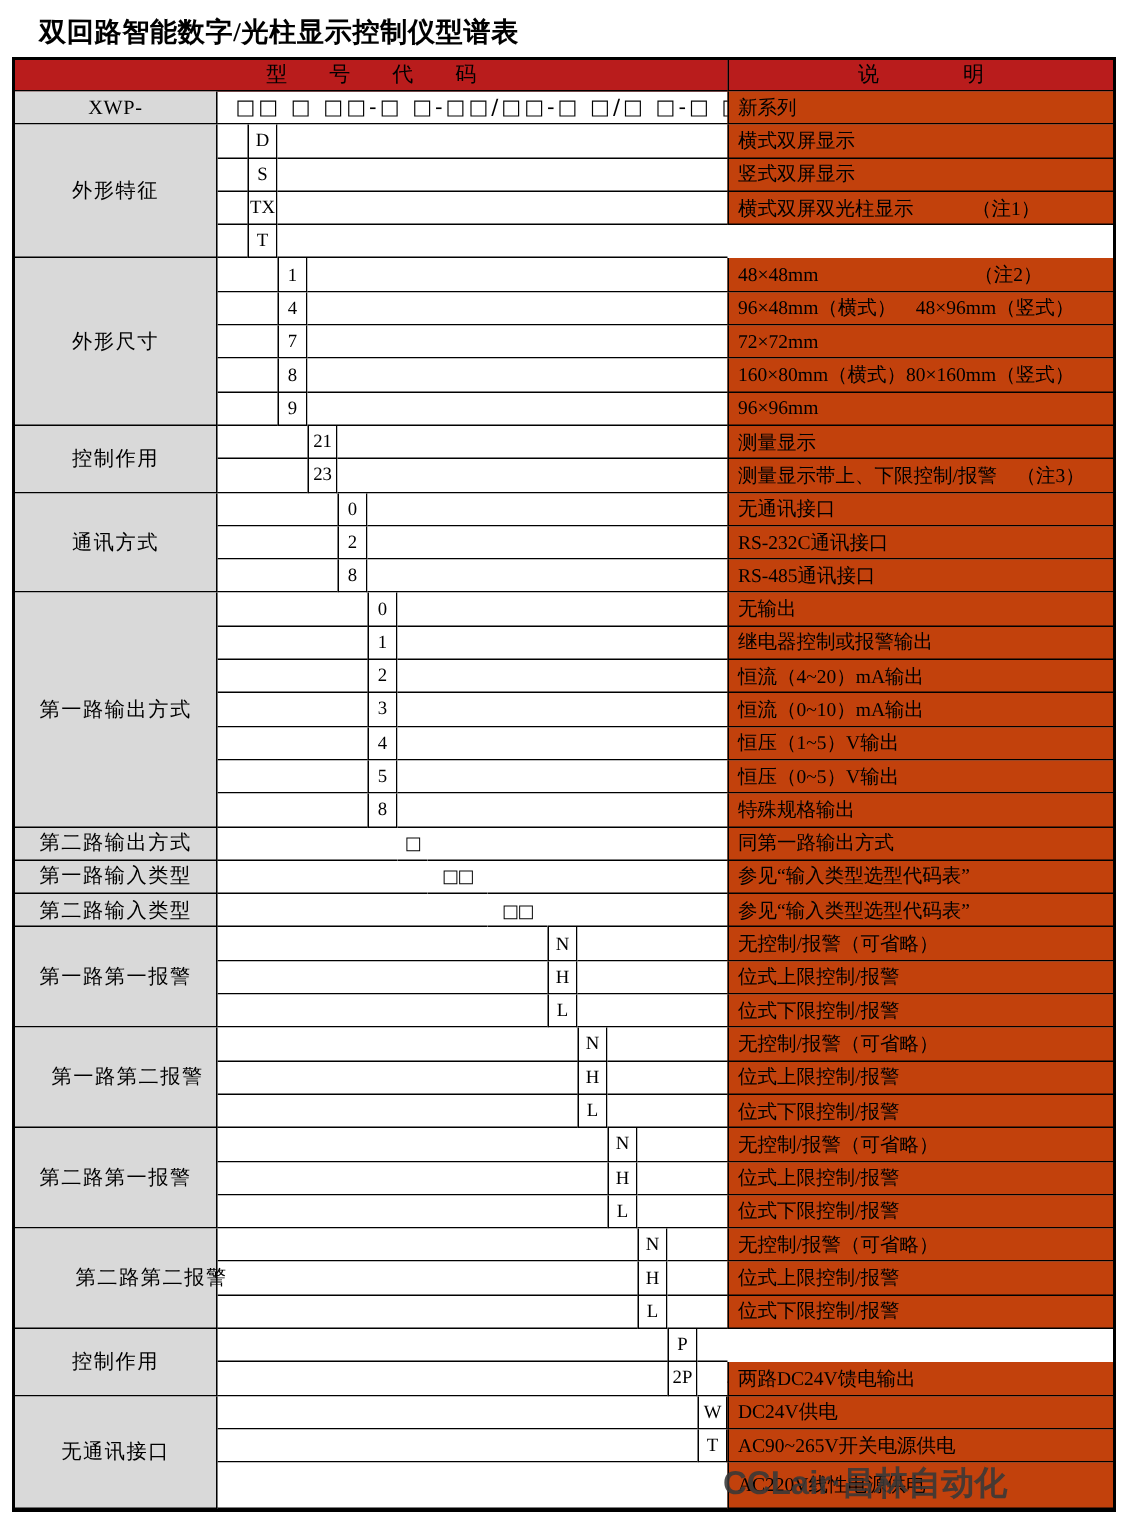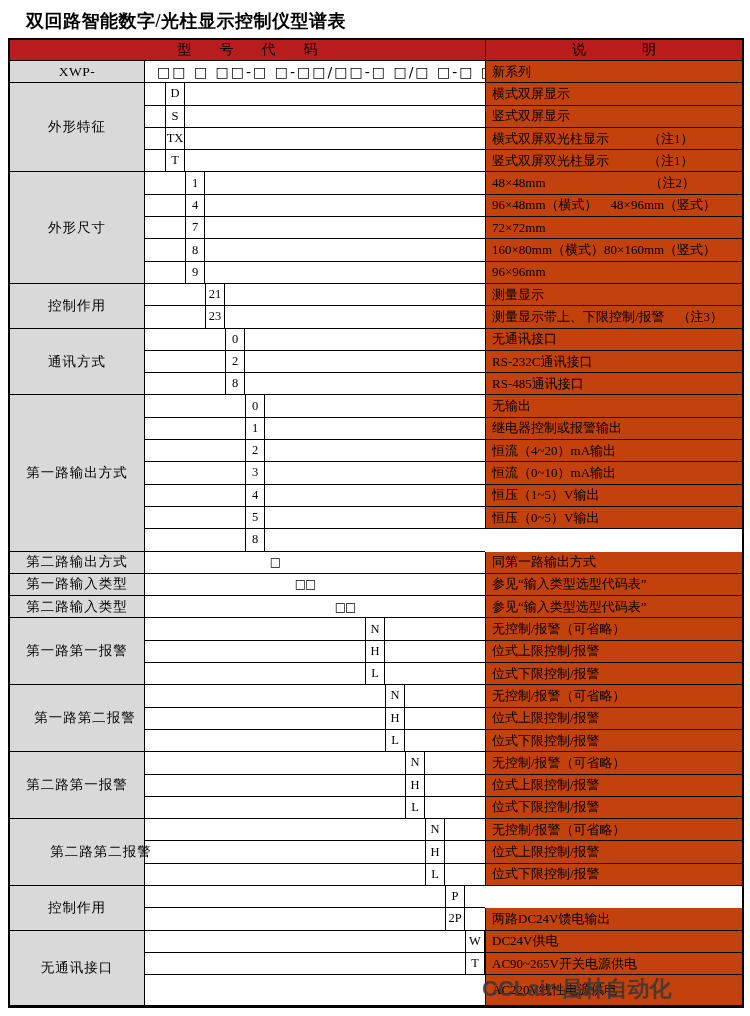--- a/index.html
+++ b/index.html
@@ -122,21 +122,20 @@
     <div class="box" style="grid-area: 4 / 3 / 5 / 4;">S</div>
     <div class="fill" style="grid-area: 4 / 4 / 5 / 19;"></div>
     <div class="desc" style="grid-area: 4 / 19 / 5 / 20;">竖式双屏显示</div>
     <div class="fill" style="grid-area: 5 / 2 / 6 / 3;"></div>
     <div class="box" style="grid-area: 5 / 3 / 6 / 4;">TX</div>
     <div class="fill" style="grid-area: 5 / 4 / 6 / 19;"></div>
     <div class="desc" style="grid-area: 5 / 19 / 6 / 20;">横式双屏双光柱显示　　　（注1）</div>
     <div class="fill" style="grid-area: 6 / 2 / 7 / 3;"></div>
     <div class="box" style="grid-area: 6 / 3 / 7 / 4;">T</div>
     <div class="fill" style="grid-area: 6 / 4 / 7 / 19;"></div>
-    <div class="desc" style="grid-area: 6 / 19 / 7 / 20;">竖式双屏双光柱显示　　　（注1）</div>
     <div class="cat" style="grid-area: 3 / 1 / 7 / 2;">外形特征</div>
     <div class="fill" style="grid-area: 7 / 2 / 8 / 4;"></div>
     <div class="box" style="grid-area: 7 / 4 / 8 / 5;">1</div>
     <div class="fill" style="grid-area: 7 / 5 / 8 / 19;"></div>
     <div class="desc" style="grid-area: 7 / 19 / 8 / 20;">48×48mm　　　　　　　　（注2）</div>
     <div class="fill" style="grid-area: 8 / 2 / 9 / 4;"></div>
     <div class="box" style="grid-area: 8 / 4 / 9 / 5;">4</div>
     <div class="fill" style="grid-area: 8 / 5 / 9 / 19;"></div>
     <div class="desc" style="grid-area: 8 / 19 / 9 / 20;">96×48mm（横式）　48×96mm（竖式）</div>
     <div class="fill" style="grid-area: 9 / 2 / 10 / 4;"></div>
@@ -194,20 +193,21 @@
     <div class="box" style="grid-area: 21 / 7 / 22 / 8;">4</div>
     <div class="fill" style="grid-area: 21 / 8 / 22 / 19;"></div>
     <div class="desc" style="grid-area: 21 / 19 / 22 / 20;">恒压（1~5）V输出</div>
     <div class="fill" style="grid-area: 22 / 2 / 23 / 7;"></div>
     <div class="box" style="grid-area: 22 / 7 / 23 / 8;">5</div>
     <div class="fill" style="grid-area: 22 / 8 / 23 / 19;"></div>
     <div class="desc" style="grid-area: 22 / 19 / 23 / 20;">恒压（0~5）V输出</div>
     <div class="fill" style="grid-area: 23 / 2 / 24 / 7;"></div>
     <div class="box" style="grid-area: 23 / 7 / 24 / 8;">8</div>
     <div class="fill" style="grid-area: 23 / 8 / 24 / 19;"></div>
+    <div class="desc" style="grid-area: 23 / 19 / 24 / 20;">特殊规格输出</div>
     <div class="cat" style="grid-area: 17 / 1 / 24 / 2;">第一路输出方式</div>
     <div class="fill" style="grid-area: 24 / 2 / 25 / 8;"></div>
     <div class="box glyph" style="grid-area: 24 / 8 / 25 / 9;">□</div>
     <div class="fill" style="grid-area: 24 / 9 / 25 / 19;"></div>
     <div class="desc" style="grid-area: 24 / 19 / 25 / 20;">同第一路输出方式</div>
     <div class="cat" style="grid-area: 24 / 1 / 25 / 2;">第二路输出方式</div>
     <div class="fill" style="grid-area: 25 / 2 / 26 / 9;"></div>
     <div class="box glyph" style="grid-area: 25 / 9 / 26 / 11;">□□</div>
     <div class="fill" style="grid-area: 25 / 11 / 26 / 19;"></div>
     <div class="desc" style="grid-area: 25 / 19 / 26 / 20;">参见“输入类型选型代码表”</div>

